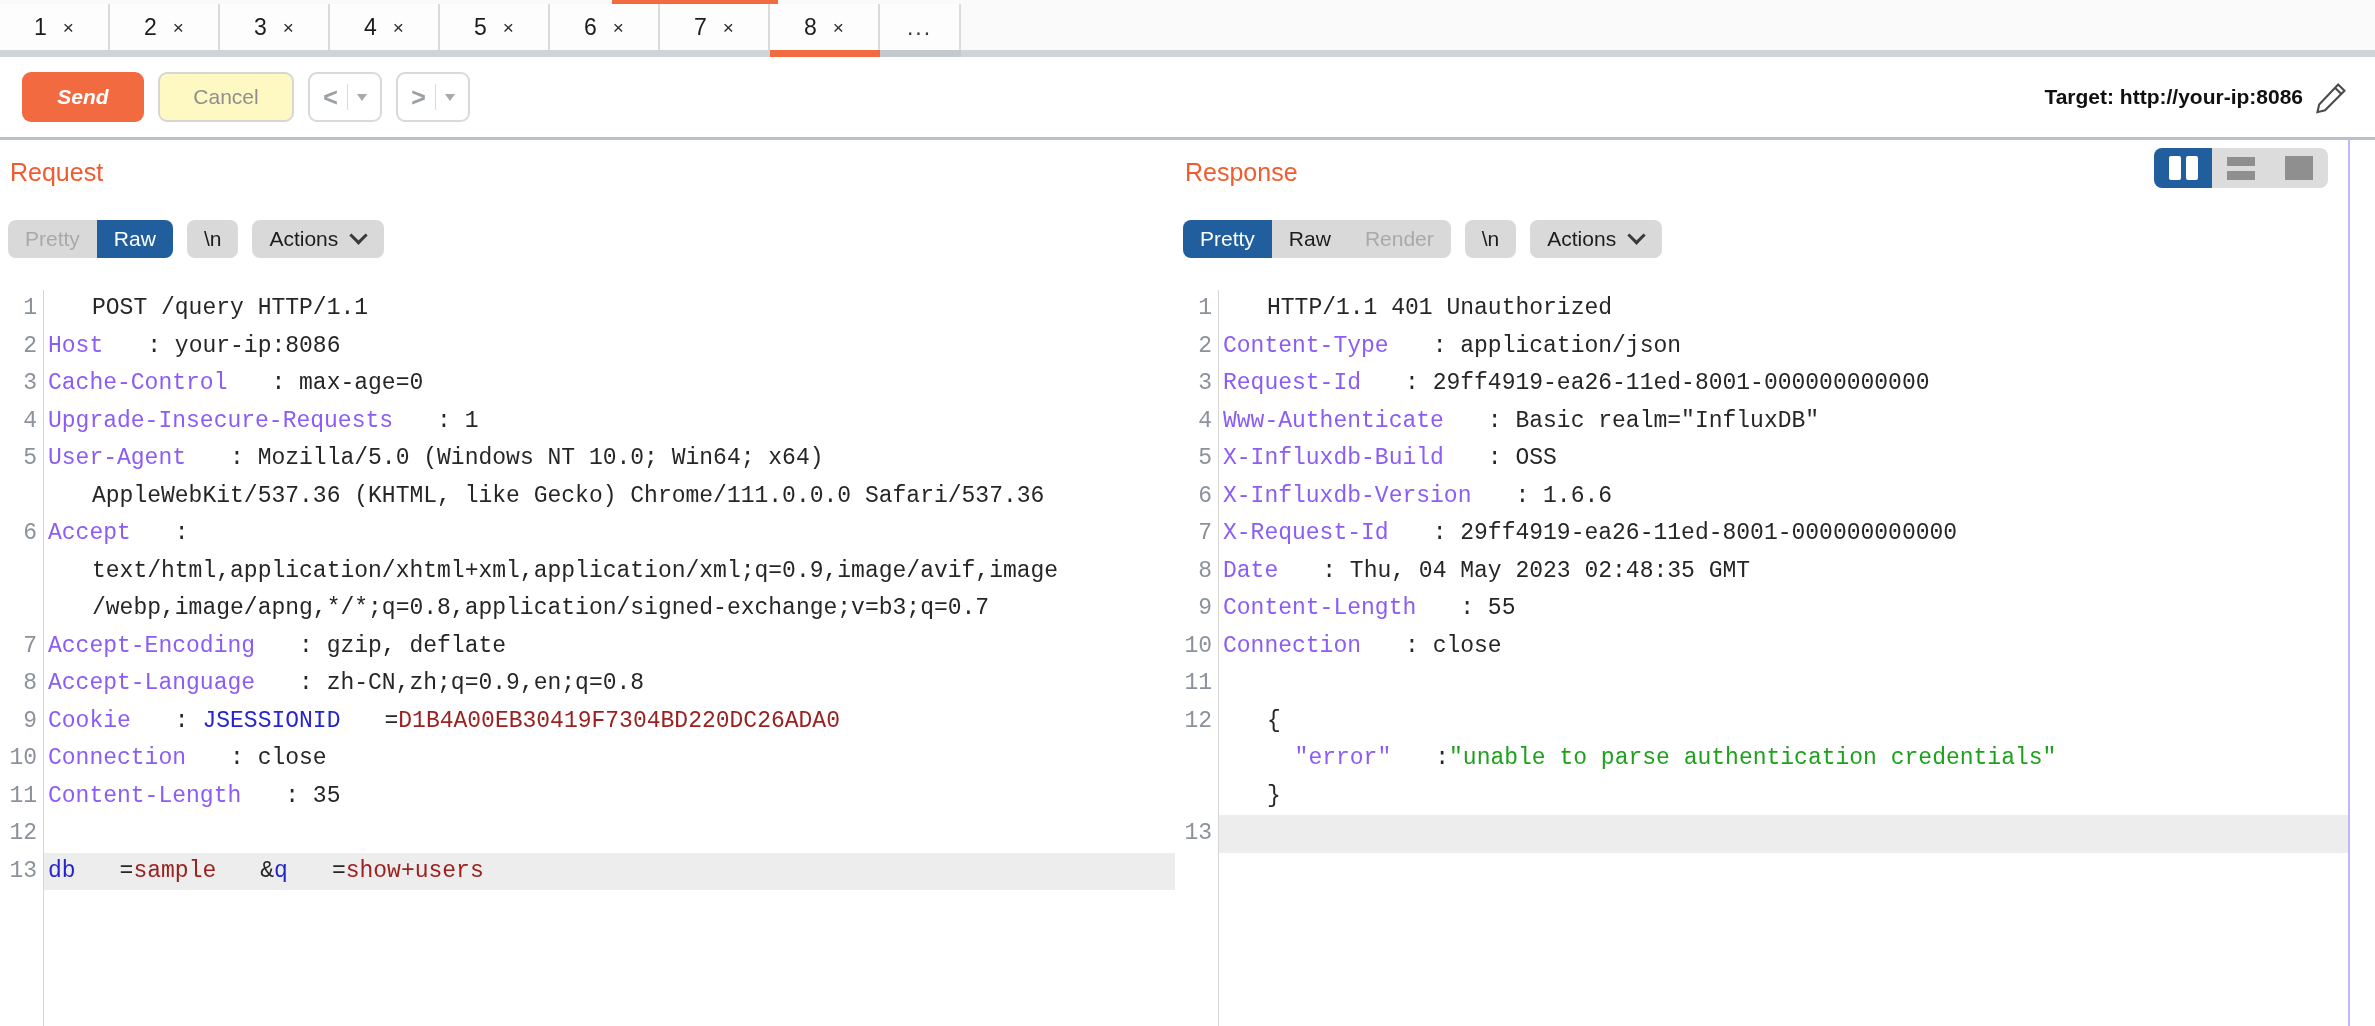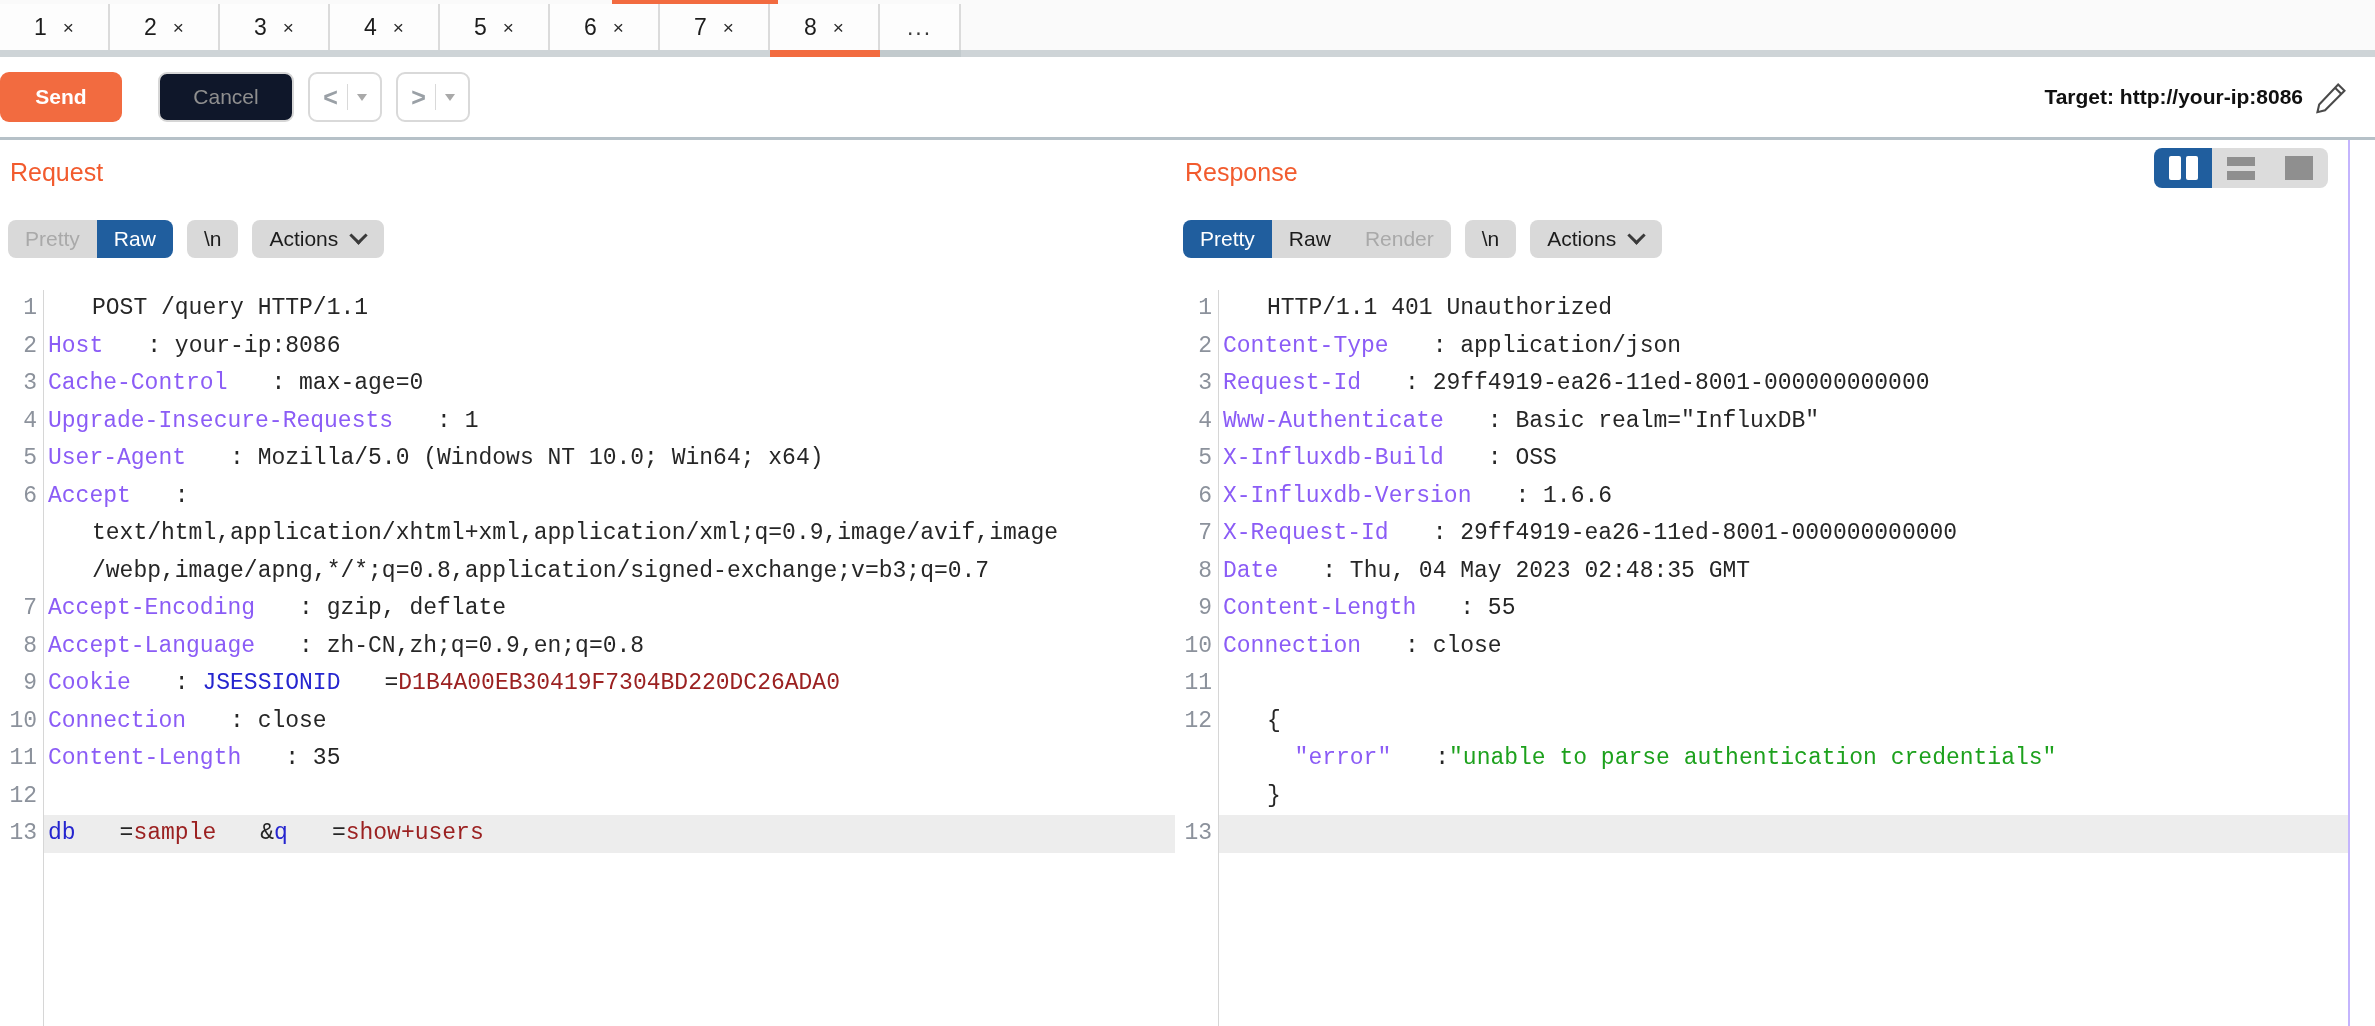--- a/index.html
+++ b/index.html
@@ -17,22 +17,22 @@
   .tab .close{font-size:19px;color:#2b2b2b;line-height:1;}
   .tab.more{width:81px;}
   .tab.more .num{color:#3a3a3a;letter-spacing:2px;}
   .band{position:absolute;left:0;top:50px;width:2375px;height:7px;background:#ced4d7;}
   .band-active{position:absolute;left:770px;top:50px;width:110px;height:7px;background:#f26b40;}
   .band-more{position:absolute;left:880px;top:50px;width:81px;height:7px;background:#c2cacd;}
   
   .toolbar{position:absolute;left:0;top:57px;width:2375px;height:80px;background:#ffffff;}
   .btn{box-sizing:border-box;position:absolute;top:15px;height:50px;border-radius:9px;
        display:flex;align-items:center;justify-content:center;font-size:21px;}
-  .btn-send{left:0;width:122px;background:#f26b40;color:#ffffff;font-weight:bold;border:none;}
-  .btn-cancel{left:158px;width:136px;background:#0f172a;border:2px solid #d6d6d6;color:#8f8f8f;}
+  .btn-send{left:22px;width:122px;background:#f26b40;color:#ffffff;font-weight:bold;border:none;font-style:italic;}
+  .btn-cancel{left:158px;width:136px;background:#fef9c3;border:2px solid #d6d6d6;color:#8f8f8f;}
   .btn-nav{background:#ffffff;border:2px solid #d9d9d9;color:#9aa0a6;gap:9px;}
   .btn-back{left:308px;width:74px;}
   .btn-fwd{left:396px;width:74px;}
   .btn-nav .arrow{font-size:25px;font-weight:bold;color:#9aa0a6;}
   .btn-nav .vsep{width:1px;height:26px;background:#d9d9d9;}
   .btn-nav .drop{width:0;height:0;border-left:5px solid transparent;border-right:5px solid transparent;
                  border-top:7px solid #a9a9a9;}
   .target-label{position:absolute;right:72px;top:15px;height:50px;line-height:50px;
                 font-size:21px;font-weight:bold;color:#101010;}
   .pencil{position:absolute;right:24px;top:21px;width:38px;height:38px;}
@@ -160,20 +160,21 @@
       <span class="chev"></span>
     </span>
   </div>
   <div class="gutter-line"></div>
   <div class="code" id="request-code">
       <div class="row"><span class="ln">1</span><span class="txt"><span class="c-p">POST /query HTTP/1.1</span></span></div>
       <div class="row"><span class="ln">2</span><span class="txt"><span class="c-h">Host</span><span class="c-p">: your-ip:8086</span></span></div>
       <div class="row"><span class="ln">3</span><span class="txt"><span class="c-h">Cache-Control</span><span class="c-p">: max-age=0</span></span></div>
       <div class="row"><span class="ln">4</span><span class="txt"><span class="c-h">Upgrade-Insecure-Requests</span><span class="c-p">: 1</span></span></div>
       <div class="row"><span class="ln">5</span><span class="txt"><span class="c-h">User-Agent</span><span class="c-p">: Mozilla/5.0 (Windows NT 10.0; Win64; x64)</span></span></div>
+      <div class="row"><span class="ln"></span><span class="txt"><span class="c-p">AppleWebKit/537.36 (KHTML, like Gecko) Chrome/111.0.0.0 Safari/537.36</span></span></div>
       <div class="row"><span class="ln">6</span><span class="txt"><span class="c-h">Accept</span><span class="c-p">:</span></span></div>
       <div class="row"><span class="ln"></span><span class="txt"><span class="c-p">text/html,application/xhtml+xml,application/xml;q=0.9,image/avif,image</span></span></div>
       <div class="row"><span class="ln"></span><span class="txt"><span class="c-p">/webp,image/apng,*/*;q=0.8,application/signed-exchange;v=b3;q=0.7</span></span></div>
       <div class="row"><span class="ln">7</span><span class="txt"><span class="c-h">Accept-Encoding</span><span class="c-p">: gzip, deflate</span></span></div>
       <div class="row"><span class="ln">8</span><span class="txt"><span class="c-h">Accept-Language</span><span class="c-p">: zh-CN,zh;q=0.9,en;q=0.8</span></span></div>
       <div class="row"><span class="ln">9</span><span class="txt"><span class="c-h">Cookie</span><span class="c-p">: </span><span class="c-k">JSESSIONID</span><span class="c-p">=</span><span class="c-v">D1B4A00EB30419F7304BD220DC26ADA0</span></span></div>
       <div class="row"><span class="ln">10</span><span class="txt"><span class="c-h">Connection</span><span class="c-p">: close</span></span></div>
       <div class="row"><span class="ln">11</span><span class="txt"><span class="c-h">Content-Length</span><span class="c-p">: 35</span></span></div>
       <div class="row"><span class="ln">12</span><span class="txt"></span></div>
       <div class="row hl"><span class="ln">13</span><span class="txt"><span class="c-k">db</span><span class="c-p">=</span><span class="c-v">sample</span><span class="c-p">&amp;</span><span class="c-k">q</span><span class="c-p">=</span><span class="c-v">show+users</span></span></div>

